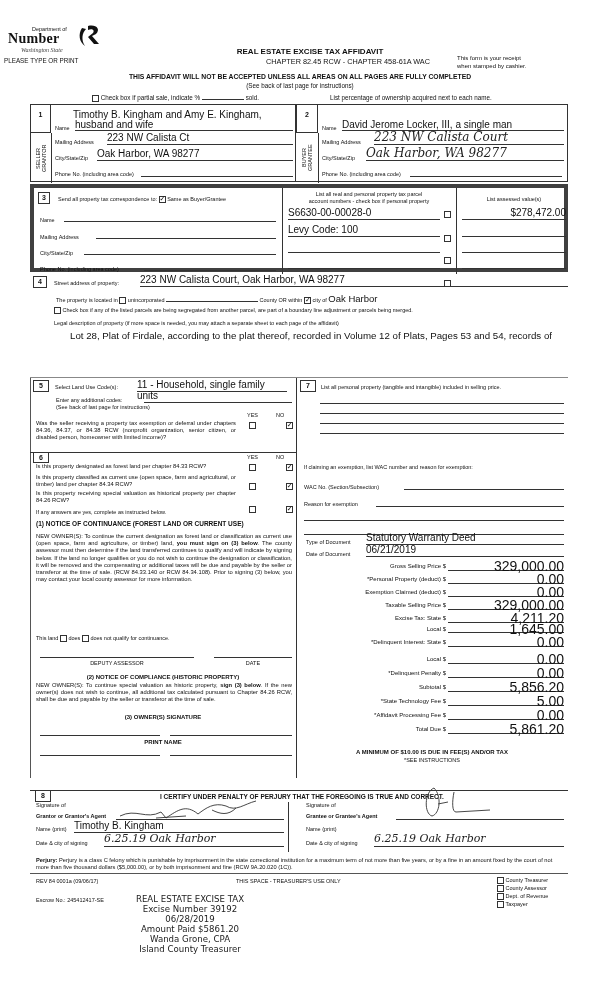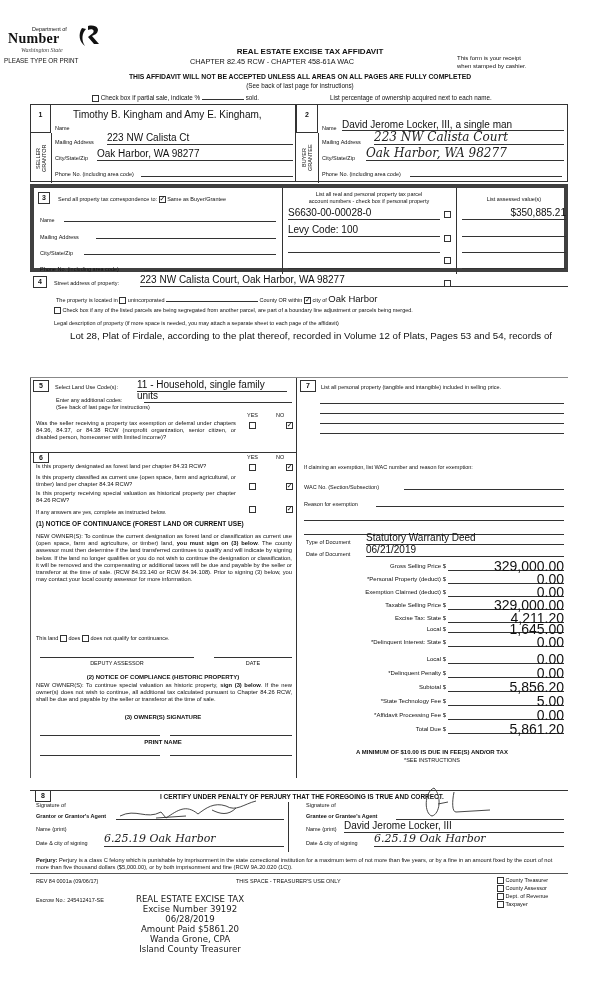--- a/index.html
+++ b/index.html
@@ -29,21 +29,21 @@
     <div class="abs" style="left:0;top:9px;font-family:'Liberation Serif',serif;font-size:14px;font-weight:bold;letter-spacing:0.3px;">Number</div>
     <div class="abs" style="left:13px;top:25px;font-family:'Liberation Serif',serif;font-style:italic;font-size:6px;color:#444;">Washington State</div>
     <svg class="abs" style="left:68px;top:2px;" width="26" height="24" viewBox="0 0 26 24">
       <path d="M6 4 C2 10 3 18 9 22 C5 16 6 9 10 5 Z" fill="#111"></path>
       <path d="M12 2 C20 0 25 5 20 10 L16 12 L23 20 L18 20 L12 13 L17 9 C19 6 16 4 12 6 Z" fill="#111"></path>
     </svg>
   </div>
   <div class="abs small" style="left:4px;top:57px;font-size:6.3px;">PLEASE TYPE OR PRINT</div>
 
   <div class="abs" style="left:190px;top:47px;width:240px;text-align:center;font-size:8px;font-weight:bold;">REAL ESTATE EXCISE TAX AFFIDAVIT</div>
-  <div class="abs" style="left:190px;top:57px;width:240px;text-align:left;font-size:7.3px;">CHAPTER 82.45 RCW - CHAPTER 458-61A WAC</div>
+  <div class="abs" style="left:190px;top:57px;width:240px;text-align:right;font-size:7.3px;">CHAPTER 82.45 RCW - CHAPTER 458-61A WAC</div>
 
   <div class="abs" style="left:457px;top:55px;font-size:6px;">This form is your receipt</div>
   <div class="abs" style="left:457px;top:63px;font-size:6px;">when stamped by cashier.</div>
 
   <div class="abs" style="left:0;top:73px;width:600px;text-align:center;font-size:6.8px;font-weight:bold;">THIS AFFIDAVIT WILL NOT BE ACCEPTED UNLESS ALL AREAS ON ALL PAGES ARE FULLY COMPLETED</div>
   <div class="abs" style="left:0;top:82px;width:600px;text-align:center;font-size:6.3px;">(See back of last page for instructions)</div>
 
   <div class="abs" style="left:92px;top:94px;font-size:6.3px;">
     <span class="box"></span>
     <span>Check box if partial sale, indicate %</span>
@@ -52,20 +52,21 @@
   </div>
   <div class="abs" style="left:330px;top:94px;font-size:6.3px;">List percentage of ownership acquired next to each name.</div>
 </div>
 
 <div class="abs" style="left:30px;top:104px;width:266px;height:78px;border:1px solid #333;">
   <div class="abs" style="left:0;top:0;width:20px;height:28px;border-right:1px solid #333;border-bottom:1px solid #333;font-size:7px;font-weight:bold;text-align:center;padding-top:6px;">1</div>
   <div class="vert" style="left:4px;top:32px;width:12px;height:42px;">SELLER GRANTOR</div>
   <div class="abs" style="left:20px;top:28px;width:1px;height:50px;background:#333;"></div>
   <div class="abs fill" style="left:42px;top:4px;">Timothy B. Kingham and Amy E. Kingham,</div>
   <div class="abs tiny" style="left:24px;top:20px;">Name</div>
+  <div class="abs fill line" style="left:44px;top:14px;width:218px;height:12px;">husband and wife</div>
   <div class="abs tiny" style="left:24px;top:34px;">Mailing Address</div>
   <div class="abs fill line" style="left:76px;top:27px;width:186px;height:13px;">223 NW Calista Ct</div>
   <div class="abs tiny" style="left:24px;top:50px;">City/State/Zip</div>
   <div class="abs fill line" style="left:66px;top:43px;width:196px;height:13px;">Oak Harbor, WA 98277</div>
   <div class="abs tiny" style="left:24px;top:66px;">Phone No. (including area code)</div>
   <div class="abs line" style="left:110px;top:62px;width:152px;height:10px;"></div>
 </div>
 
 <div class="abs" style="left:296px;top:104px;width:272px;height:78px;border:1px solid #333;border-left:none;">
   <div class="abs" style="left:0;top:0;width:22px;height:28px;border-right:1px solid #333;border-bottom:1px solid #333;border-left:1px solid #333;font-size:7px;font-weight:bold;text-align:center;padding-top:6px;">2</div>
@@ -102,21 +103,21 @@
 
   <div class="abs tiny" style="left:250px;top:3px;width:170px;text-align:center;line-height:7px;">
     <div>List all real and personal property tax parcel</div>
     <div>account numbers - check box if personal property</div>
   </div>
   <div class="abs tiny" style="left:424px;top:8px;width:112px;text-align:center;">List assessed value(s)</div>
 
   <div>
     <div class="abs fill line" style="left:254px;top:19px;width:152px;height:13px;">S6630-00-00028-0</div>
     <span class="abs box" style="left:410px;top:23px;"></span>
-    <div class="abs fill line" style="left:428px;top:19px;width:104px;height:13px;text-align:right;">$350,885.21</div>
+    <div class="abs fill line" style="left:428px;top:19px;width:104px;height:13px;text-align:right;">$278,472.00</div>
   </div>
   <div>
     <div class="abs fill line" style="left:254px;top:36px;width:152px;height:13px;">Levy Code:  100</div>
     <span class="abs box" style="left:410px;top:40px;"></span>
     <div class="abs fill line" style="left:428px;top:36px;width:104px;height:13px;text-align:right;"></div>
   </div>
   <div>
     <div class="abs line" style="left:254px;top:53px;width:152px;height:12px;"></div>
     <span class="abs box" style="left:410px;top:55px;"></span>
     <div class="abs line" style="left:428px;top:53px;width:104px;height:12px;"></div>
@@ -310,32 +311,32 @@
   <div class="abs" style="left:258px;top:12px;width:1px;height:50px;background:#333;"></div>
 
   <div class="abs tiny" style="left:6px;top:12px;">Signature of</div>
   <div class="abs tiny" style="left:6px;top:23px;font-weight:bold;">Grantor or Grantor's Agent</div>
   <svg class="abs" style="left:86px;top:8px;" width="160" height="24" viewBox="0 0 160 24">
     <path d="M4 18 C20 10 30 22 45 14 L50 20 C62 12 70 6 82 16 C90 10 98 4 110 8 C120 14 128 6 140 3" stroke="#333" stroke-width="0.9" fill="none"></path>
     <path d="M40 20 L70 18 M96 12 C104 16 112 18 120 10" stroke="#333" stroke-width="0.9" fill="none"></path>
   </svg>
   <div class="abs line" style="left:86px;top:20px;width:168px;height:10px;"></div>
   <div class="abs tiny" style="left:6px;top:36px;">Name (print)</div>
+  <div class="abs fill line" style="left:44px;top:30px;width:210px;height:13px;">Timothy B. Kingham</div>
   <div class="abs tiny" style="left:6px;top:50px;">Date &amp; city of signing</div>
   <div class="abs hand line" style="left:74px;top:42px;width:180px;height:15px;font-size:11px;">6.25.19  Oak Harbor</div>
 
   <div class="abs tiny" style="left:276px;top:12px;">Signature of</div>
   <div class="abs tiny" style="left:276px;top:23px;font-weight:bold;">Grantee or Grantee's Agent</div>
   <svg class="abs" style="left:390px;top:-6px;" width="80" height="36" viewBox="0 0 80 36">
     <path d="M14 4 C4 8 4 30 12 32 C20 30 22 12 14 4 Z" stroke="#333" stroke-width="0.9" fill="none"></path>
     <path d="M18 20 L28 18 M34 8 C32 18 32 28 36 28 L70 26" stroke="#333" stroke-width="0.9" fill="none"></path>
   </svg>
   <div class="abs line" style="left:366px;top:20px;width:168px;height:10px;"></div>
   <div class="abs tiny" style="left:276px;top:36px;">Name (print)</div>
-  <div class="abs fill line" style="left:314px;top:30px;width:220px;height:13px;">David Jerome Locker, III</div>
   <div class="abs tiny" style="left:276px;top:50px;">Date &amp; city of signing</div>
   <div class="abs hand line" style="left:344px;top:42px;width:190px;height:15px;font-size:11px;">6.25.19  Oak Harbor</div>
 </div>
 
 <div class="abs para" style="left:36px;top:857px;width:530px;font-size:5.7px;line-height:7px;text-align:left;">
   <b>Perjury:</b><span> Perjury is a class C felony which is punishable by imprisonment in the state correctional institution for a maximum term of not more than five years, or by a fine in an amount fixed by the court of not more than five thousand dollars ($5,000.00), or by both imprisonment and fine (RCW 9A.20.020 (1C)).</span>
 </div>
 <div class="abs" style="left:30px;top:873px;width:538px;height:1px;background:#555;"></div>
 
 <div>

